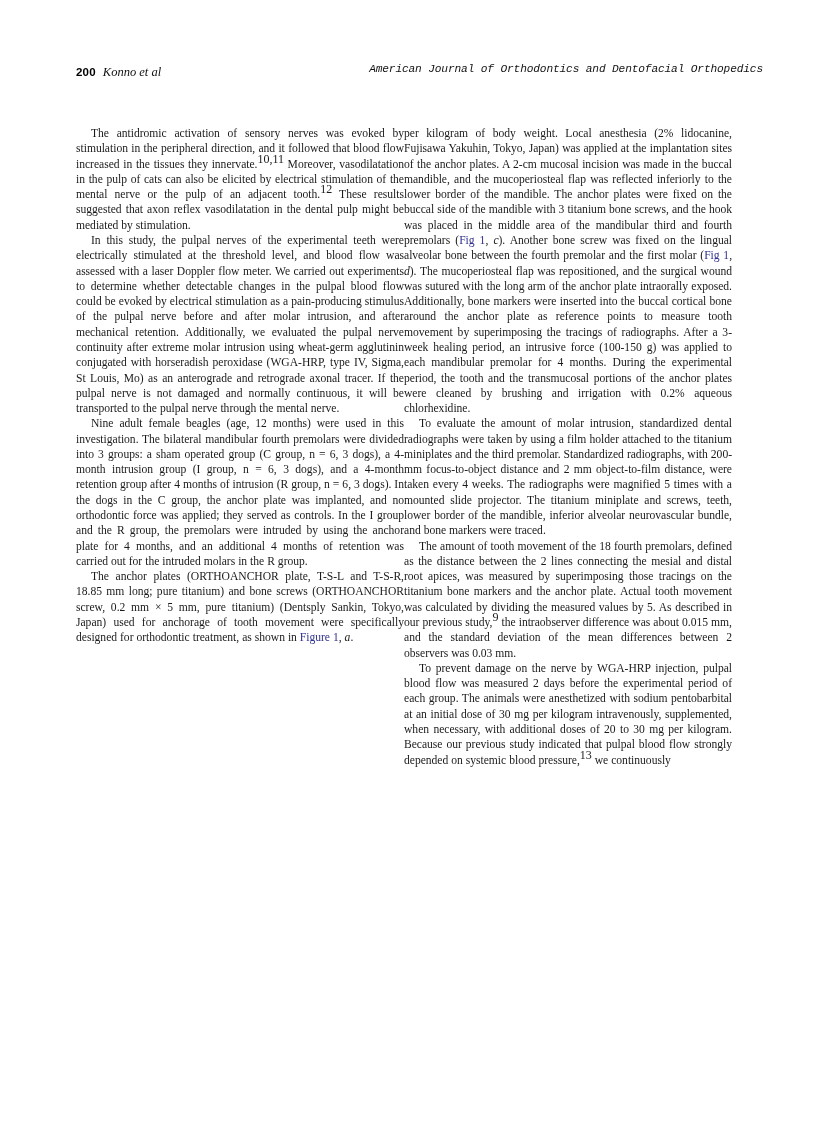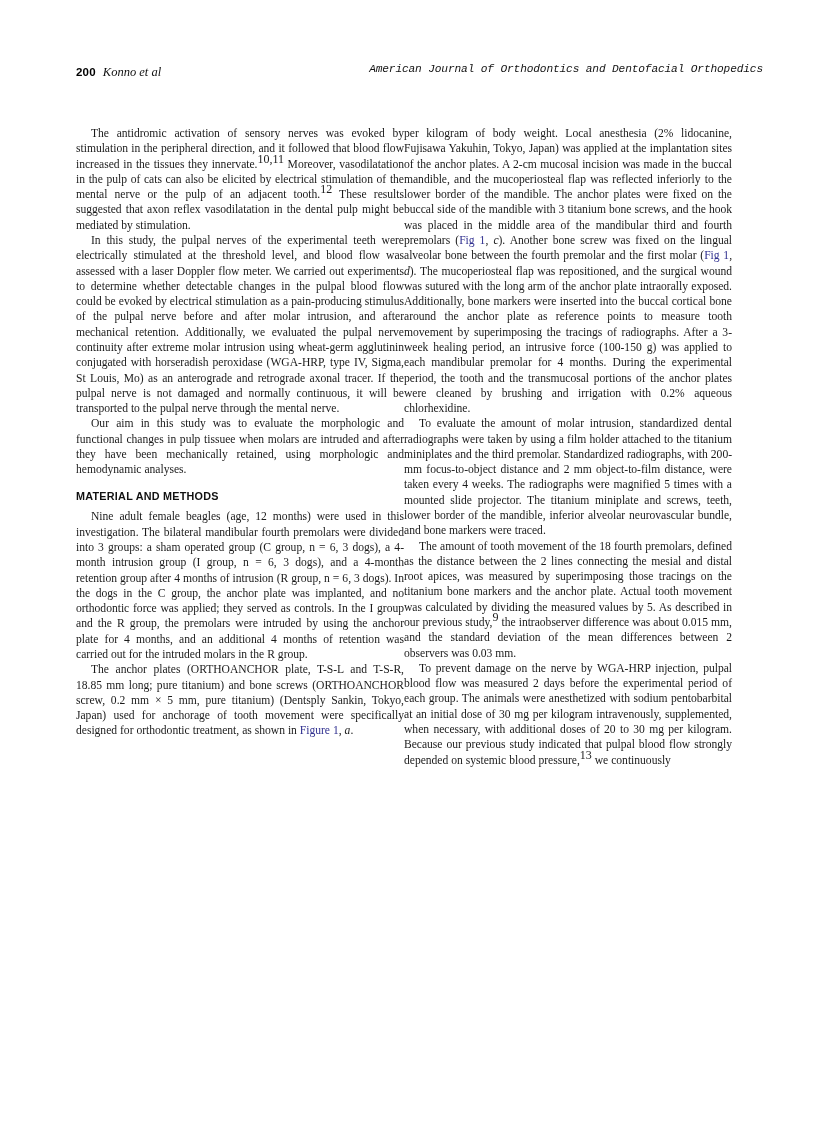--- a/index.html
+++ b/index.html
@@ -128,23 +128,21 @@
   </div>
 
   <div class="columns">
 
     <div class="col left">
 
       <p class="para"><span>The antidromic activation of sensory nerves was evoked by stimulation in the peripheral direction, and it followed that blood flow increased in the tissues they innervate.</span><span class="ref">10,11</span><span> Moreover, vasodilatation in the pulp of cats can also be elicited by electrical stimulation of the mental nerve or the pulp of an adjacent tooth.</span><span class="ref">12</span><span> These results suggested that axon reflex vasodilatation in the dental pulp might be mediated by stimulation.</span></p>
 
       <p class="para">In this study, the pulpal nerves of the experimental teeth were electrically stimulated at the threshold level, and blood flow was assessed with a laser Doppler flow meter. We carried out experiments to determine whether detectable changes in the pulpal blood flow could be evoked by electrical stimulation as a pain-producing stimulus of the pulpal nerve before and after molar intrusion, and after mechanical retention. Additionally, we evaluated the pulpal nerve continuity after extreme molar intrusion using wheat-germ agglutinin conjugated with horseradish peroxidase (WGA-HRP, type IV, Sigma, St Louis, Mo) as an anterograde and retrograde axonal tracer. If the pulpal nerve is not damaged and normally continuous, it will be transported to the pulpal nerve through the mental nerve.</p>
 
-      <p class="para">Our aim in this study was to evaluate the morphologic and functional changes in pulp tissuee when molars are intruded and after they have been mechanically retained, using morphologic and hemodynamic analyses.</p>
 
-      <h2 class="section-heading">MATERIAL AND METHODS</h2>
 
       <p class="para">Nine adult female beagles (age, 12 months) were used in this investigation. The bilateral mandibular fourth premolars were divided into 3 groups: a sham operated group (C group, n = 6, 3 dogs), a 4-month intrusion group (I group, n = 6, 3 dogs), and a 4-month retention group after 4 months of intrusion (R group, n = 6, 3 dogs). In the dogs in the C group, the anchor plate was implanted, and no orthodontic force was applied; they served as controls. In the I group and the R group, the premolars were intruded by using the anchor plate for 4 months, and an additional 4 months of retention was carried out for the intruded molars in the R group.</p>
 
       <p class="para"><span>The anchor plates (ORTHOANCHOR plate, T-S-L and T-S-R, 18.85 mm long; pure titanium) and bone screws (ORTHOANCHOR screw, 0.2 mm × 5 mm, pure titanium) (Dentsply Sankin, Tokyo, Japan) used for anchorage of tooth movement were specifically designed for orthodontic treatment, as shown in </span><span class="lnk" style="color: rgb(47, 47, 143);">Figure 1</span><span>, </span><span class="it">a</span><span>.</span></p>
 
 
     </div>
 
     <div class="col right">
 

